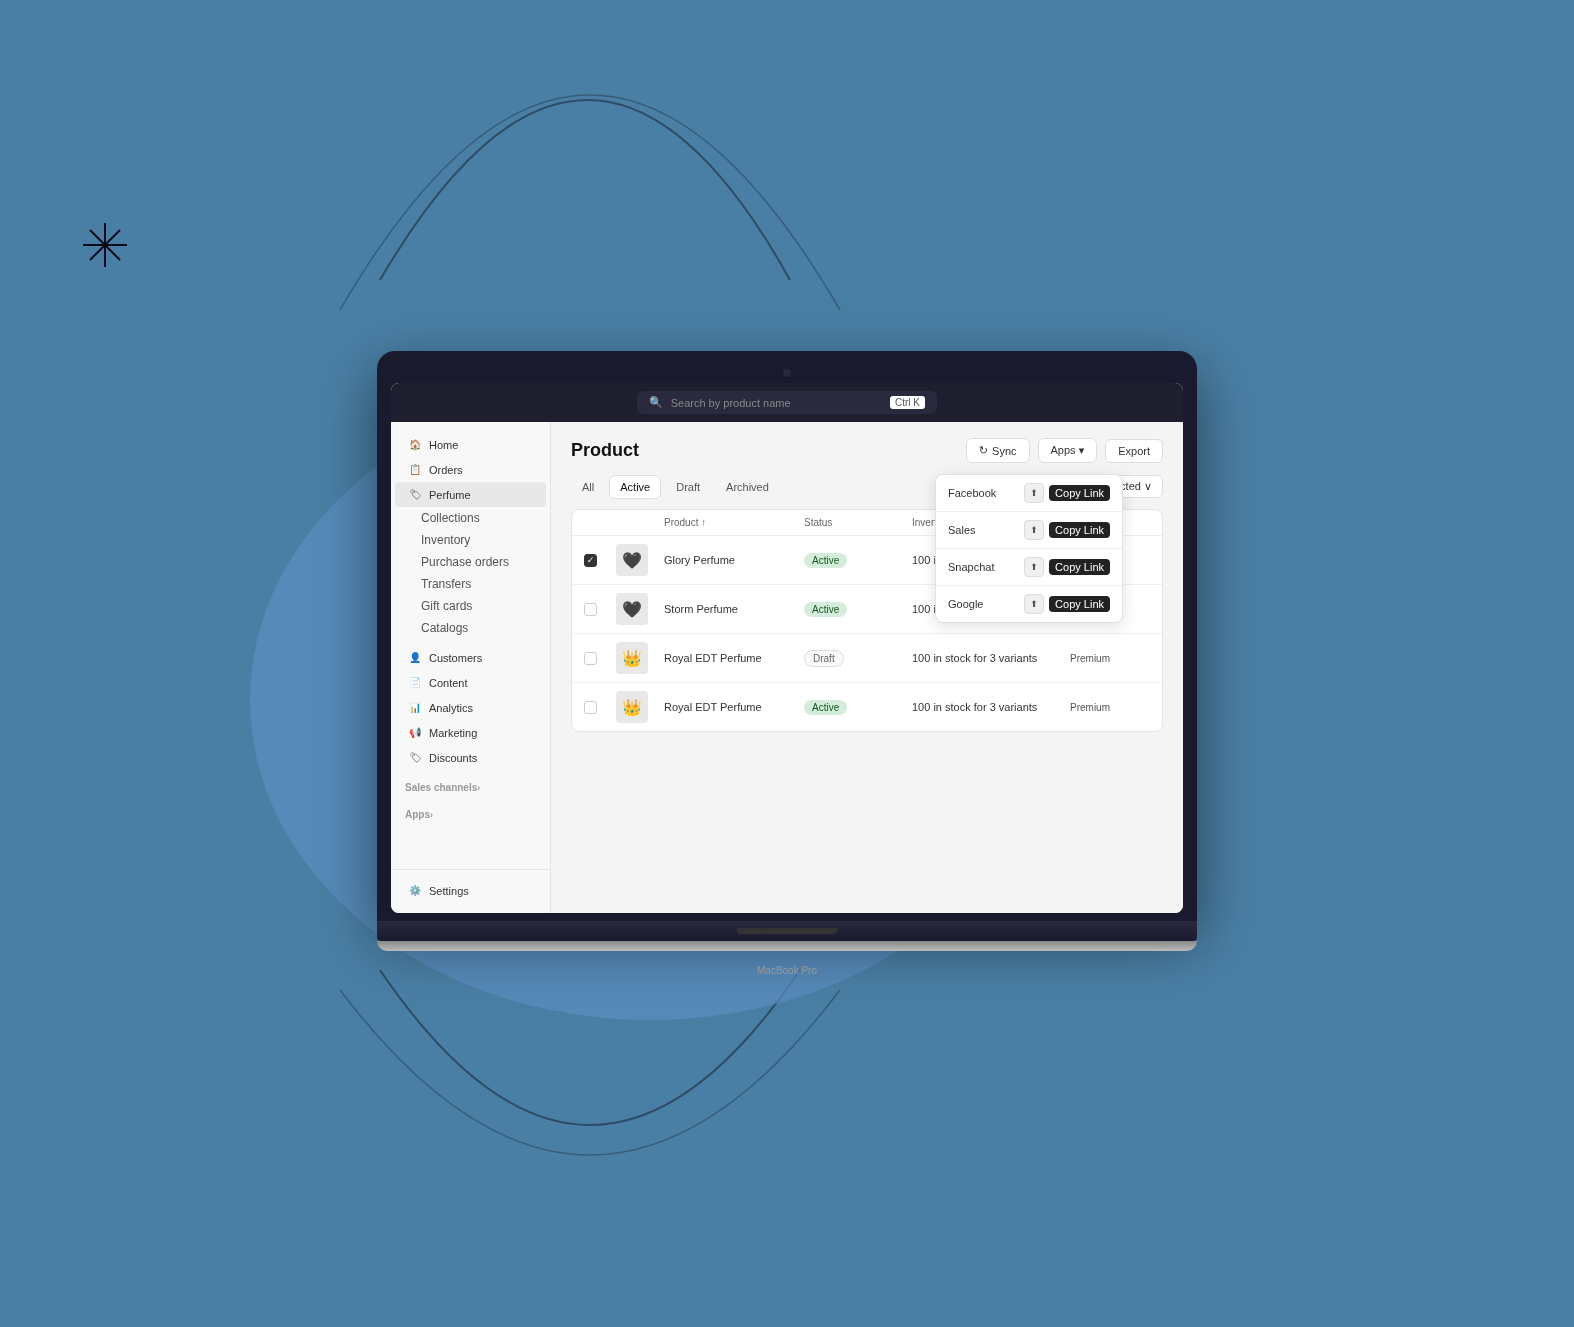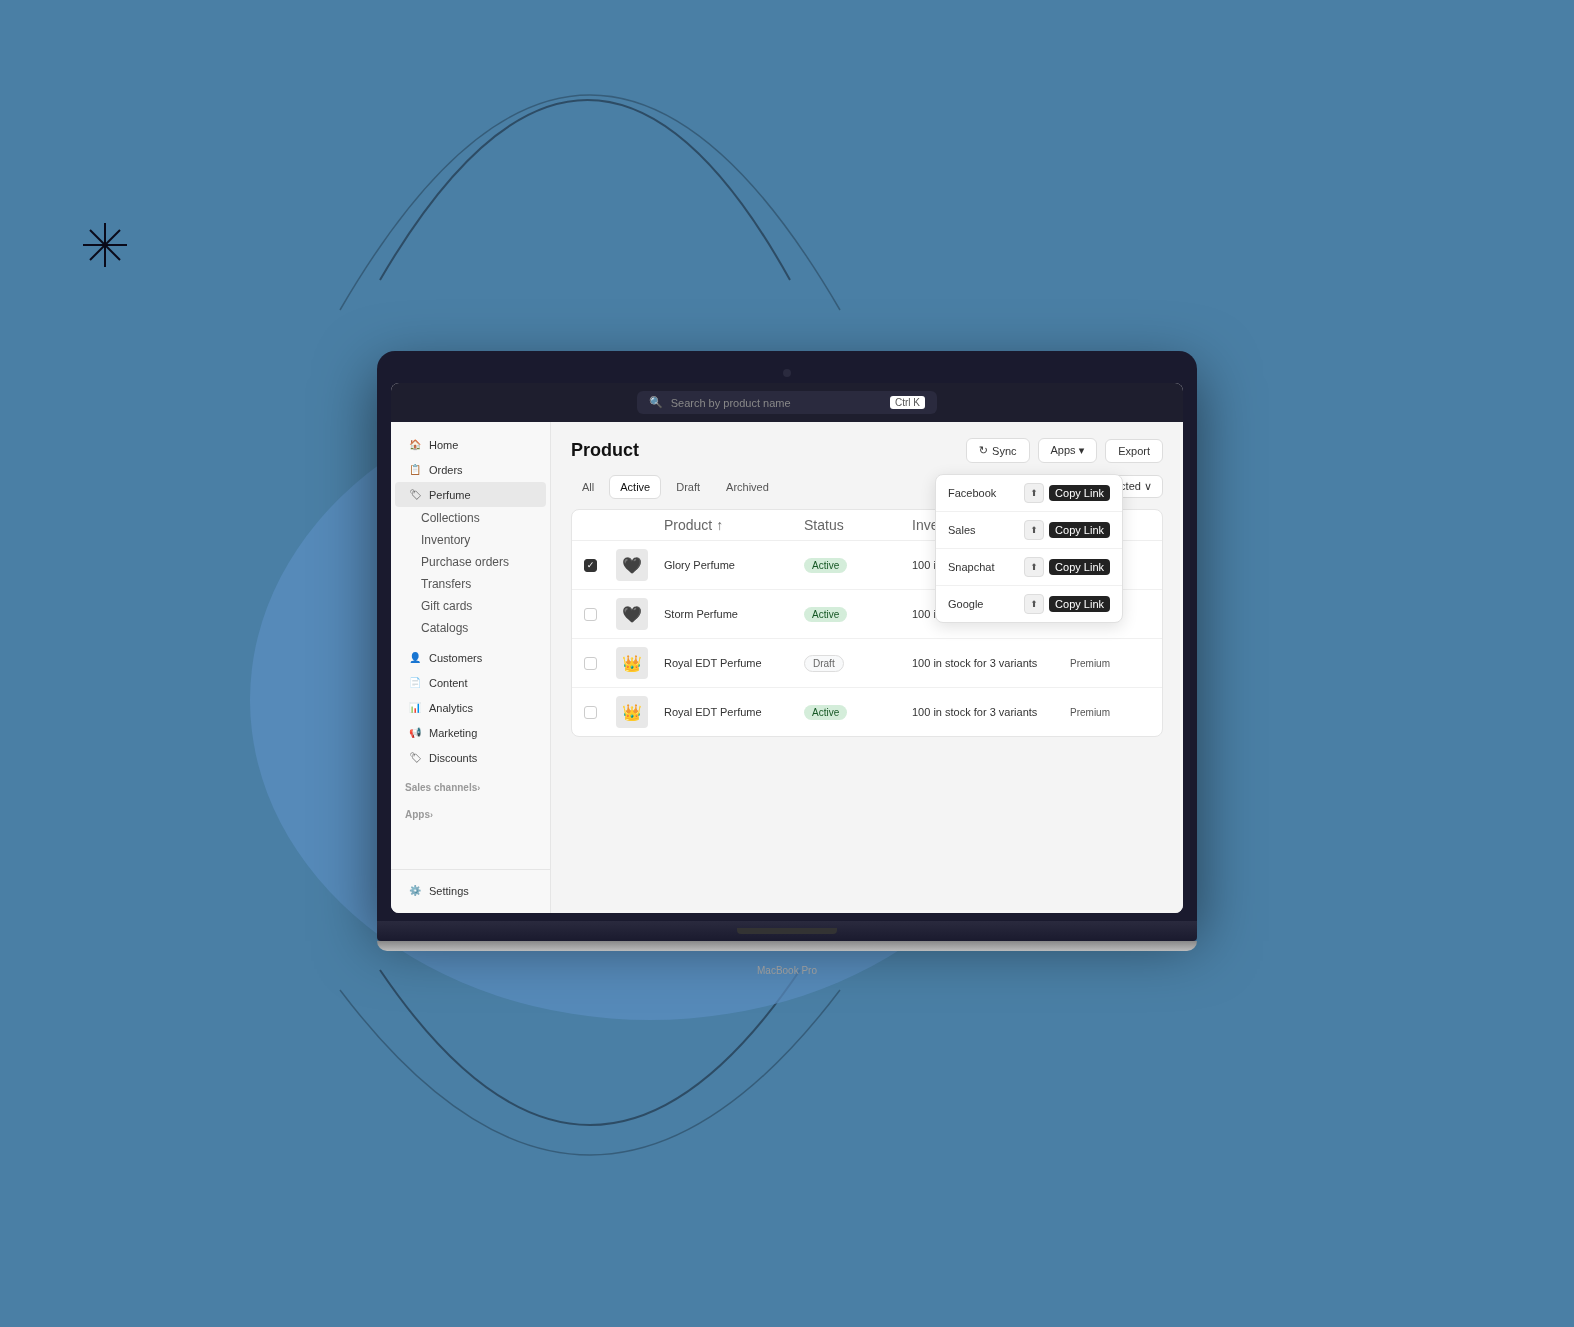--- a/index.html
+++ b/index.html
@@ -237,21 +237,21 @@
       background: #fff;
       border-radius: 8px;
       overflow: hidden;
       border: 1px solid #e5e5e5;
     }
     .table-header {
       display: grid;
       grid-template-columns: 24px 40px 1fr 100px 150px 80px;
       padding: 7px 12px;
       border-bottom: 1px solid #eee;
-      font-size: 14px;
+      font-size: 10px;
       color: #666;
       font-weight: 500;
       align-items: center;
       gap: 8px;
     }
     .table-row {
       display: grid;
       grid-template-columns: 24px 40px 1fr 100px 150px 80px;
       padding: 8px 12px;
       border-bottom: 1px solid #f0f0f0;

